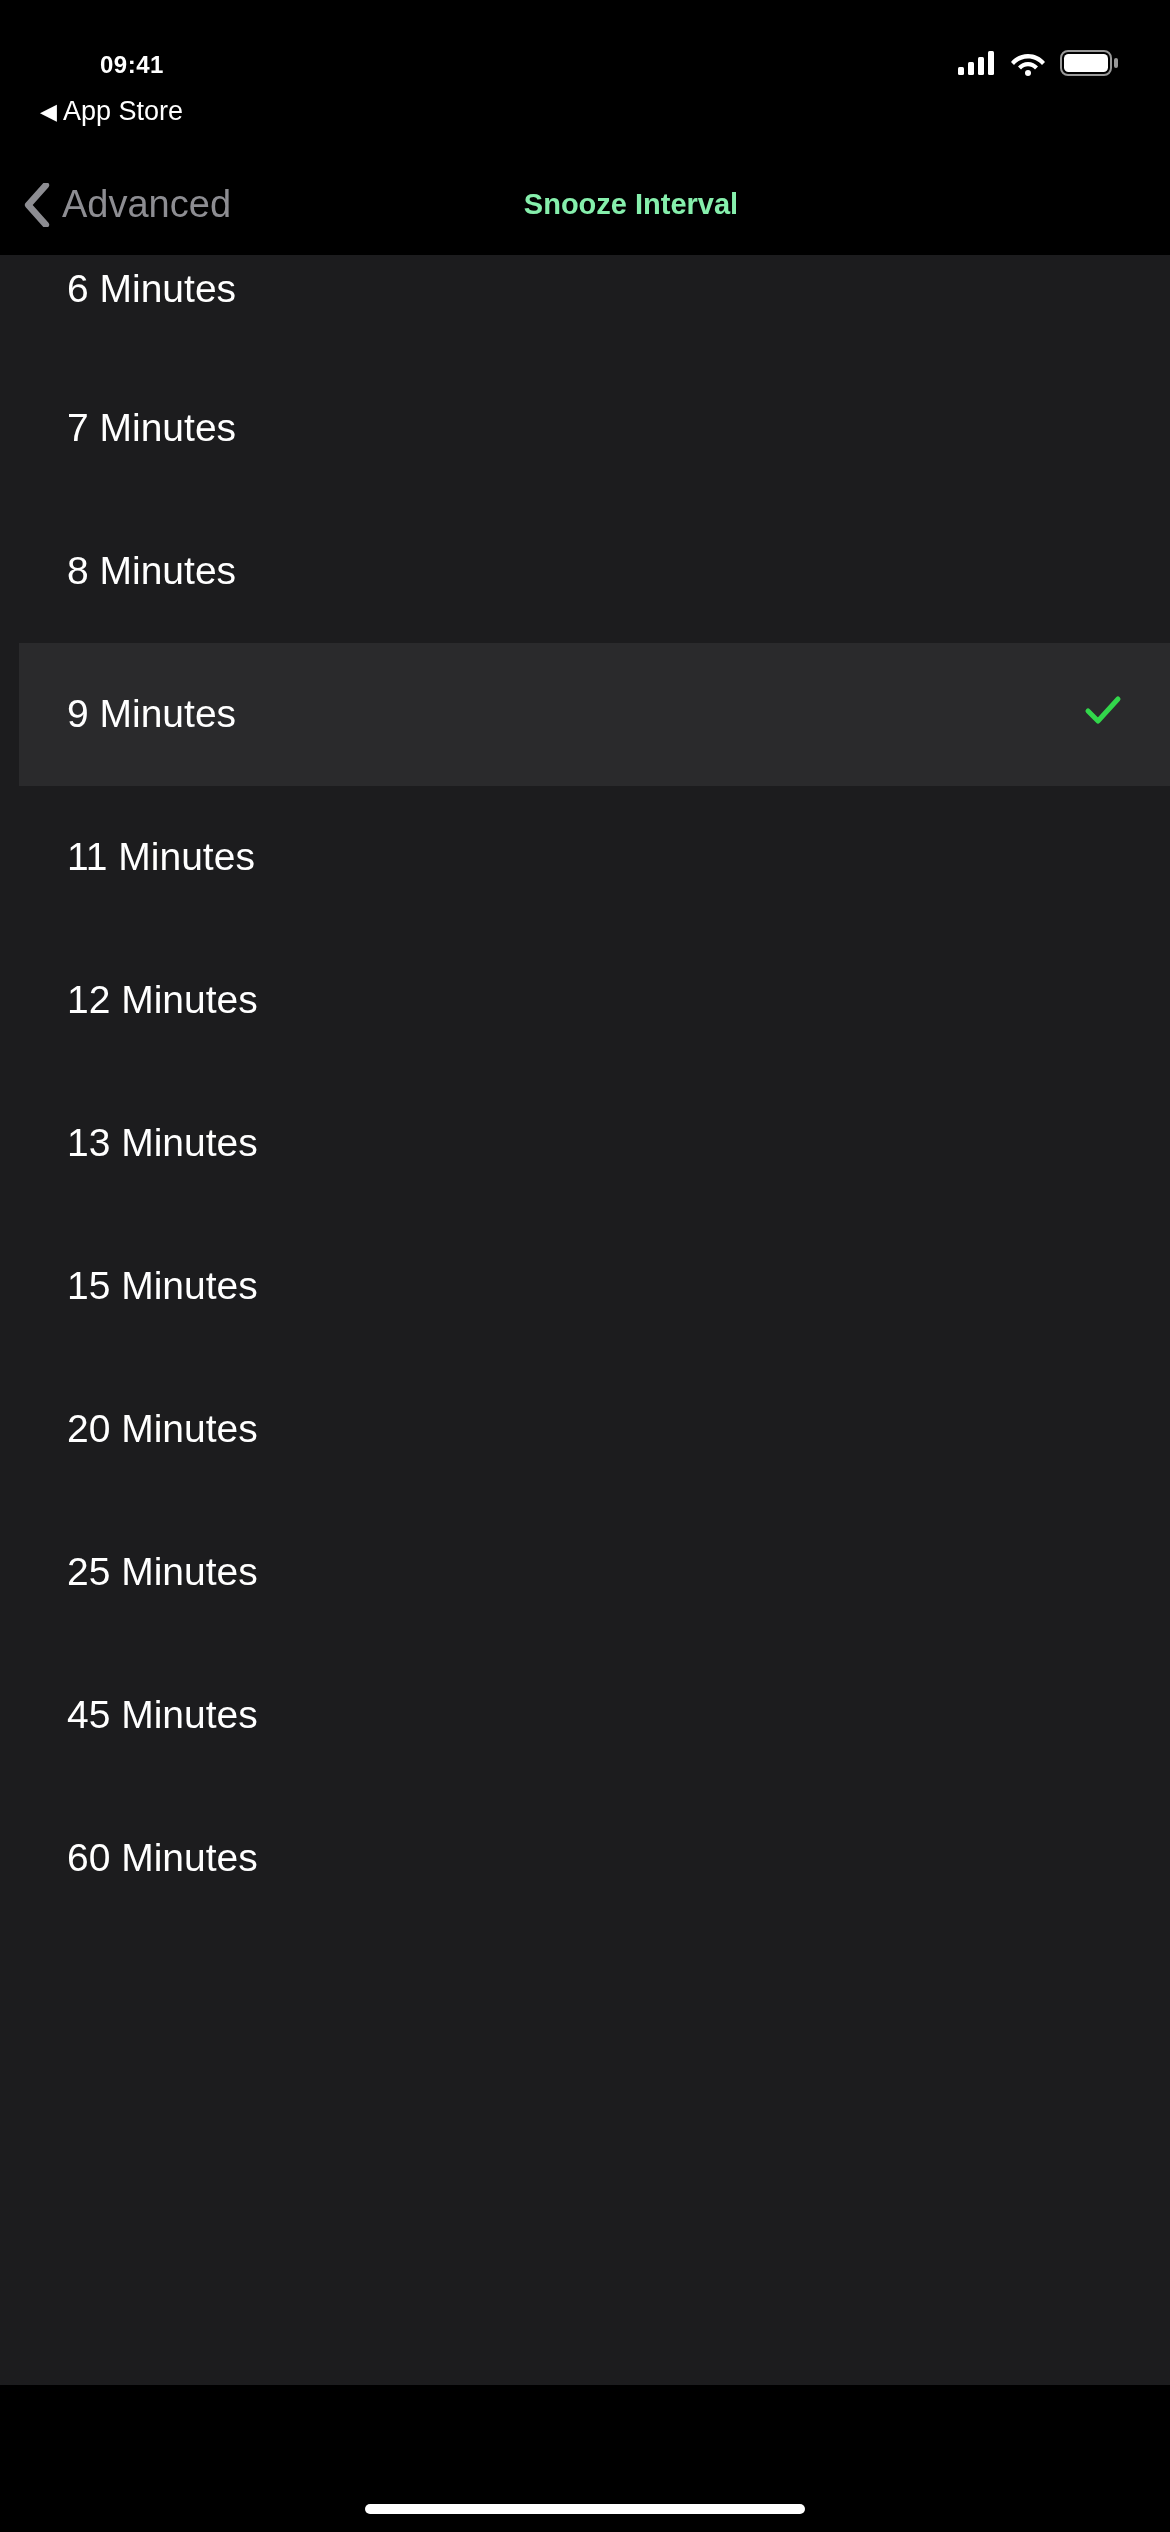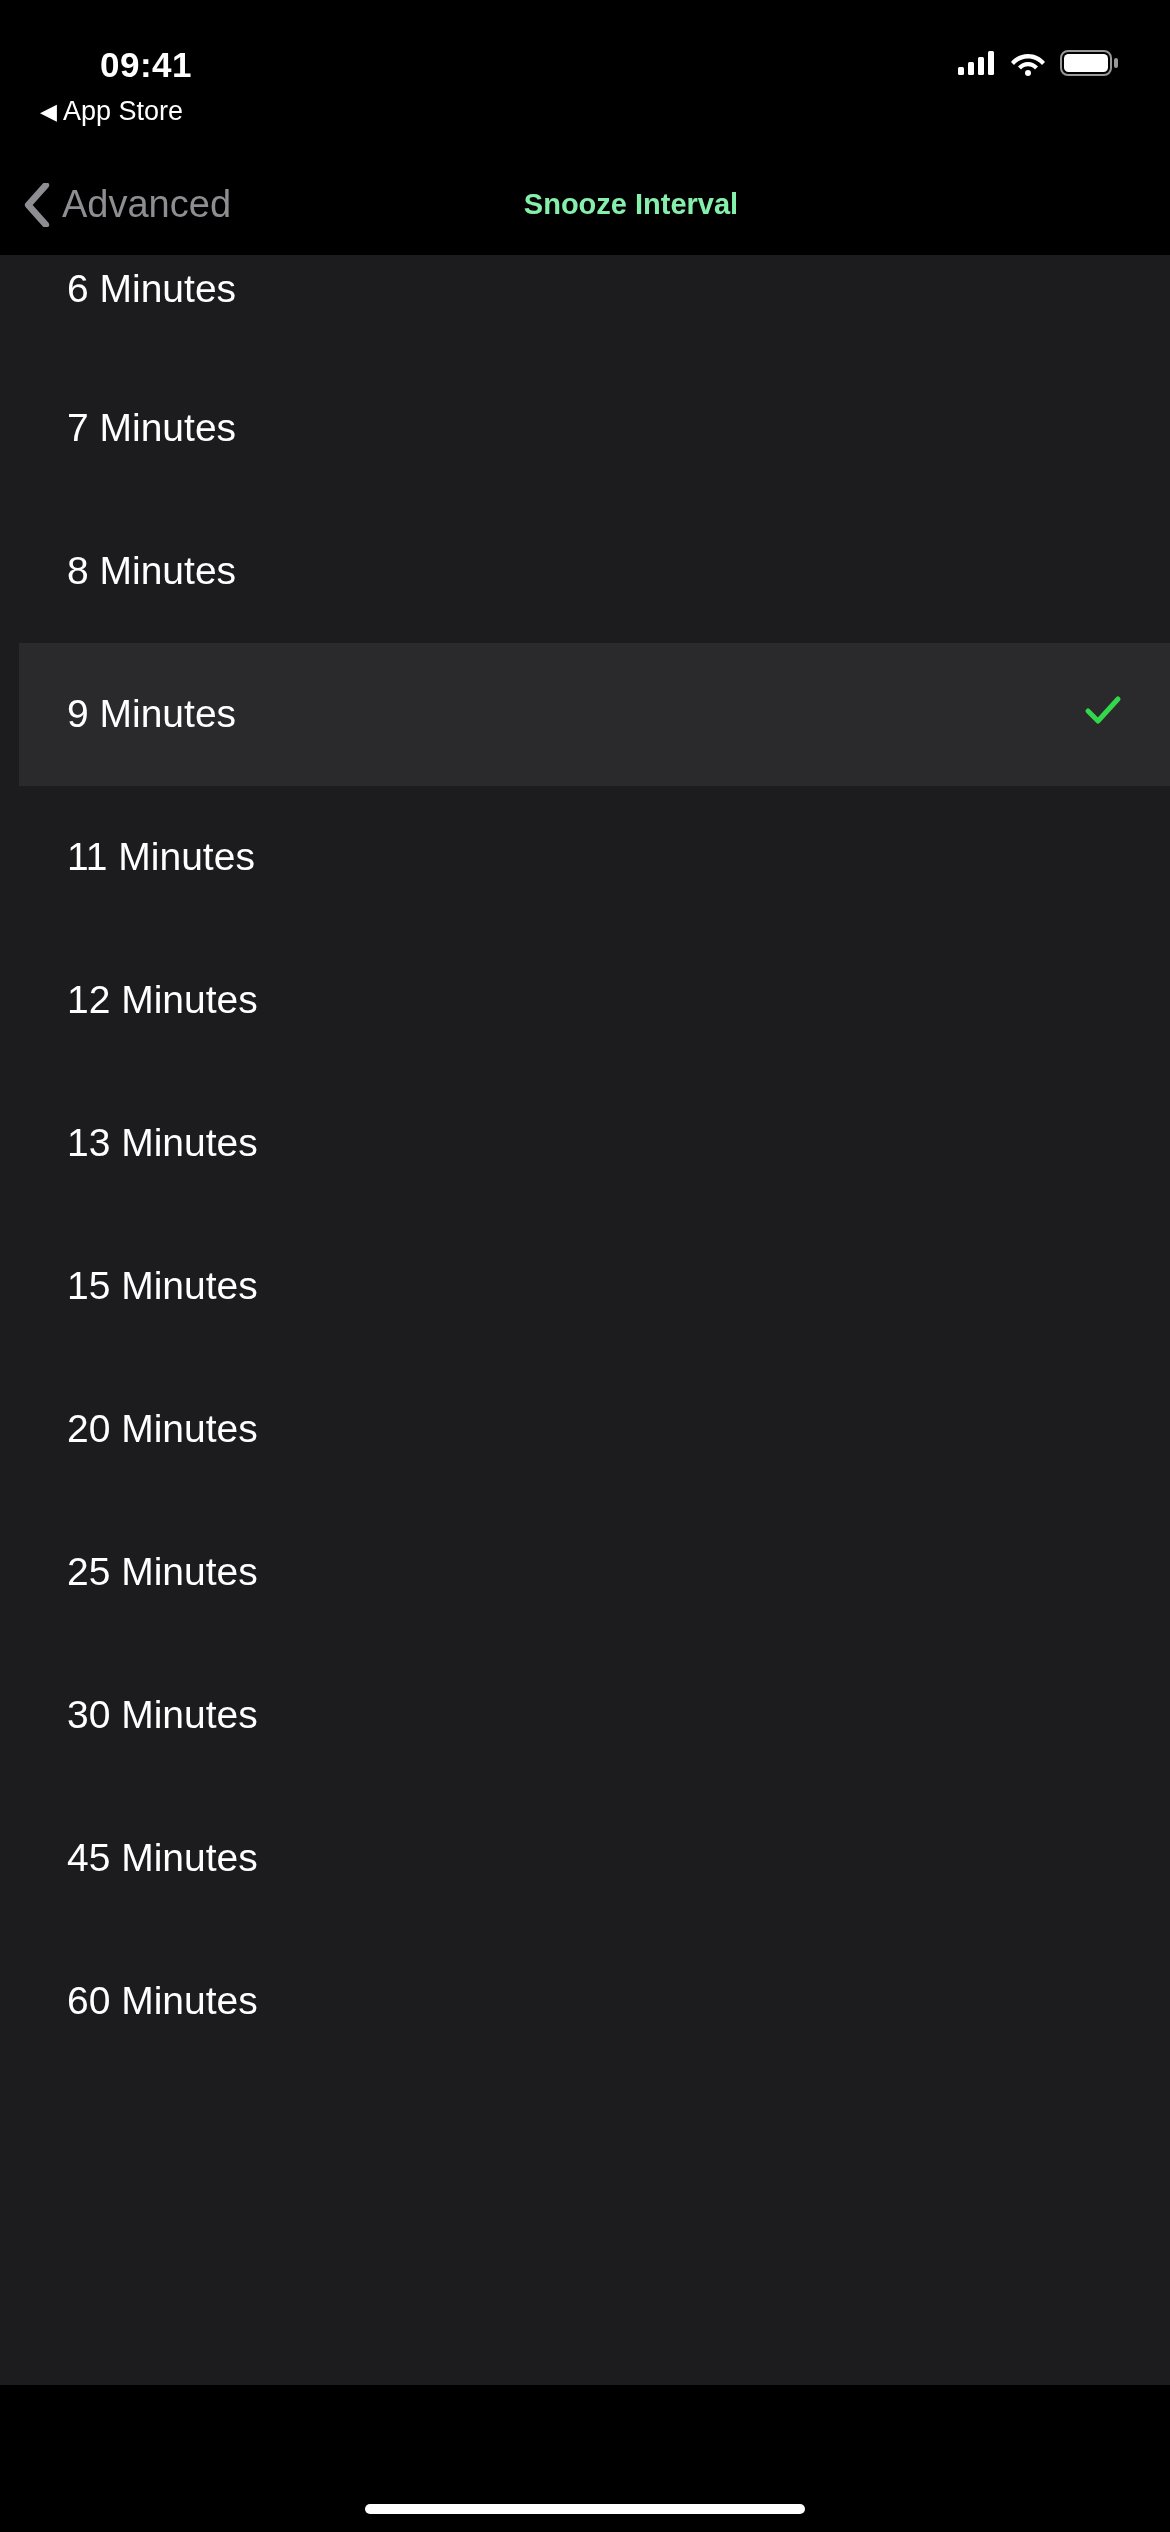--- a/index.html
+++ b/index.html
@@ -18,21 +18,21 @@
     }
     .status-bar {
       height: 100px;
       display: flex;
       align-items: center;
       justify-content: space-between;
       padding: 0 50px 0 100px;
       padding-top: 30px;
     }
     .status-time {
-      font-size: 35px;
+      font-size: 24px;
       font-weight: 600;
       letter-spacing: 0.5px;
     }
     .status-right {
       display: flex;
       align-items: center;
       gap: 14px;
     }
     .breadcrumb {
       display: flex;
@@ -196,23 +196,20 @@
     <div class="row">
       <span>15 Minutes</span>
     </div>
     <div class="row">
       <span>20 Minutes</span>
     </div>
     <div class="row">
       <span>25 Minutes</span>
     </div>
     <div class="row">
-      <span>30 Minutes</span>
-    </div>
-    <div class="row">
       <span>45 Minutes</span>
     </div>
     <div class="row">
       <span>60 Minutes</span>
     </div>
   </div>
 
 <div class="bottom-black"></div>
 <div class="home-indicator"></div>
 

